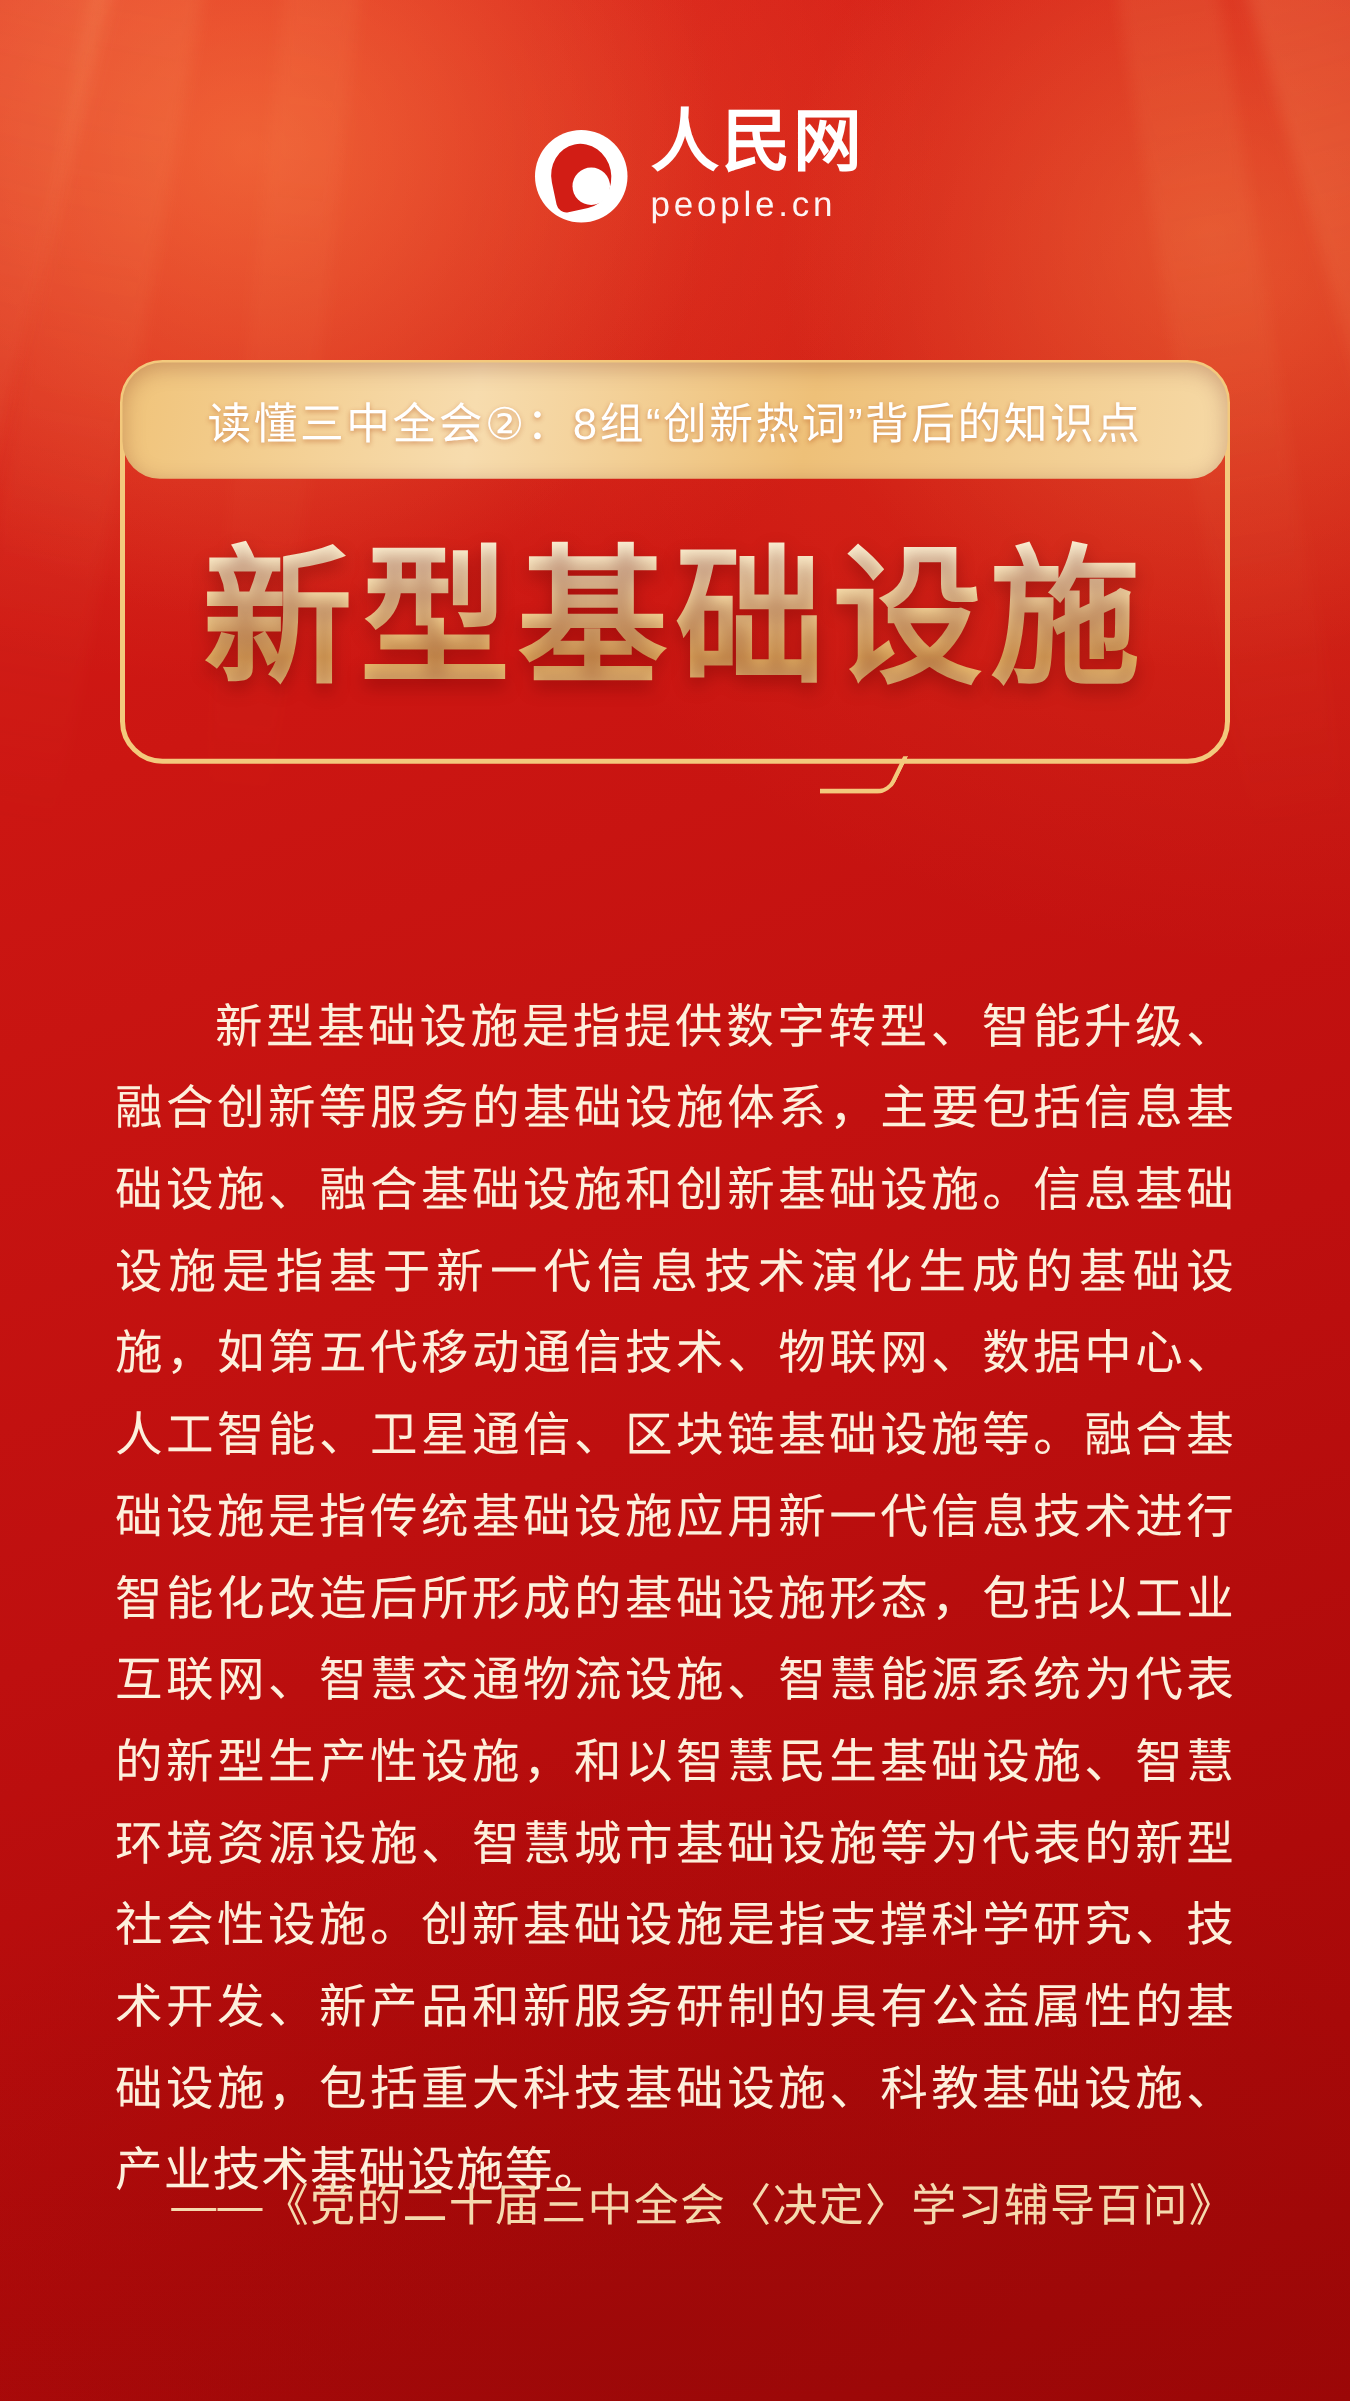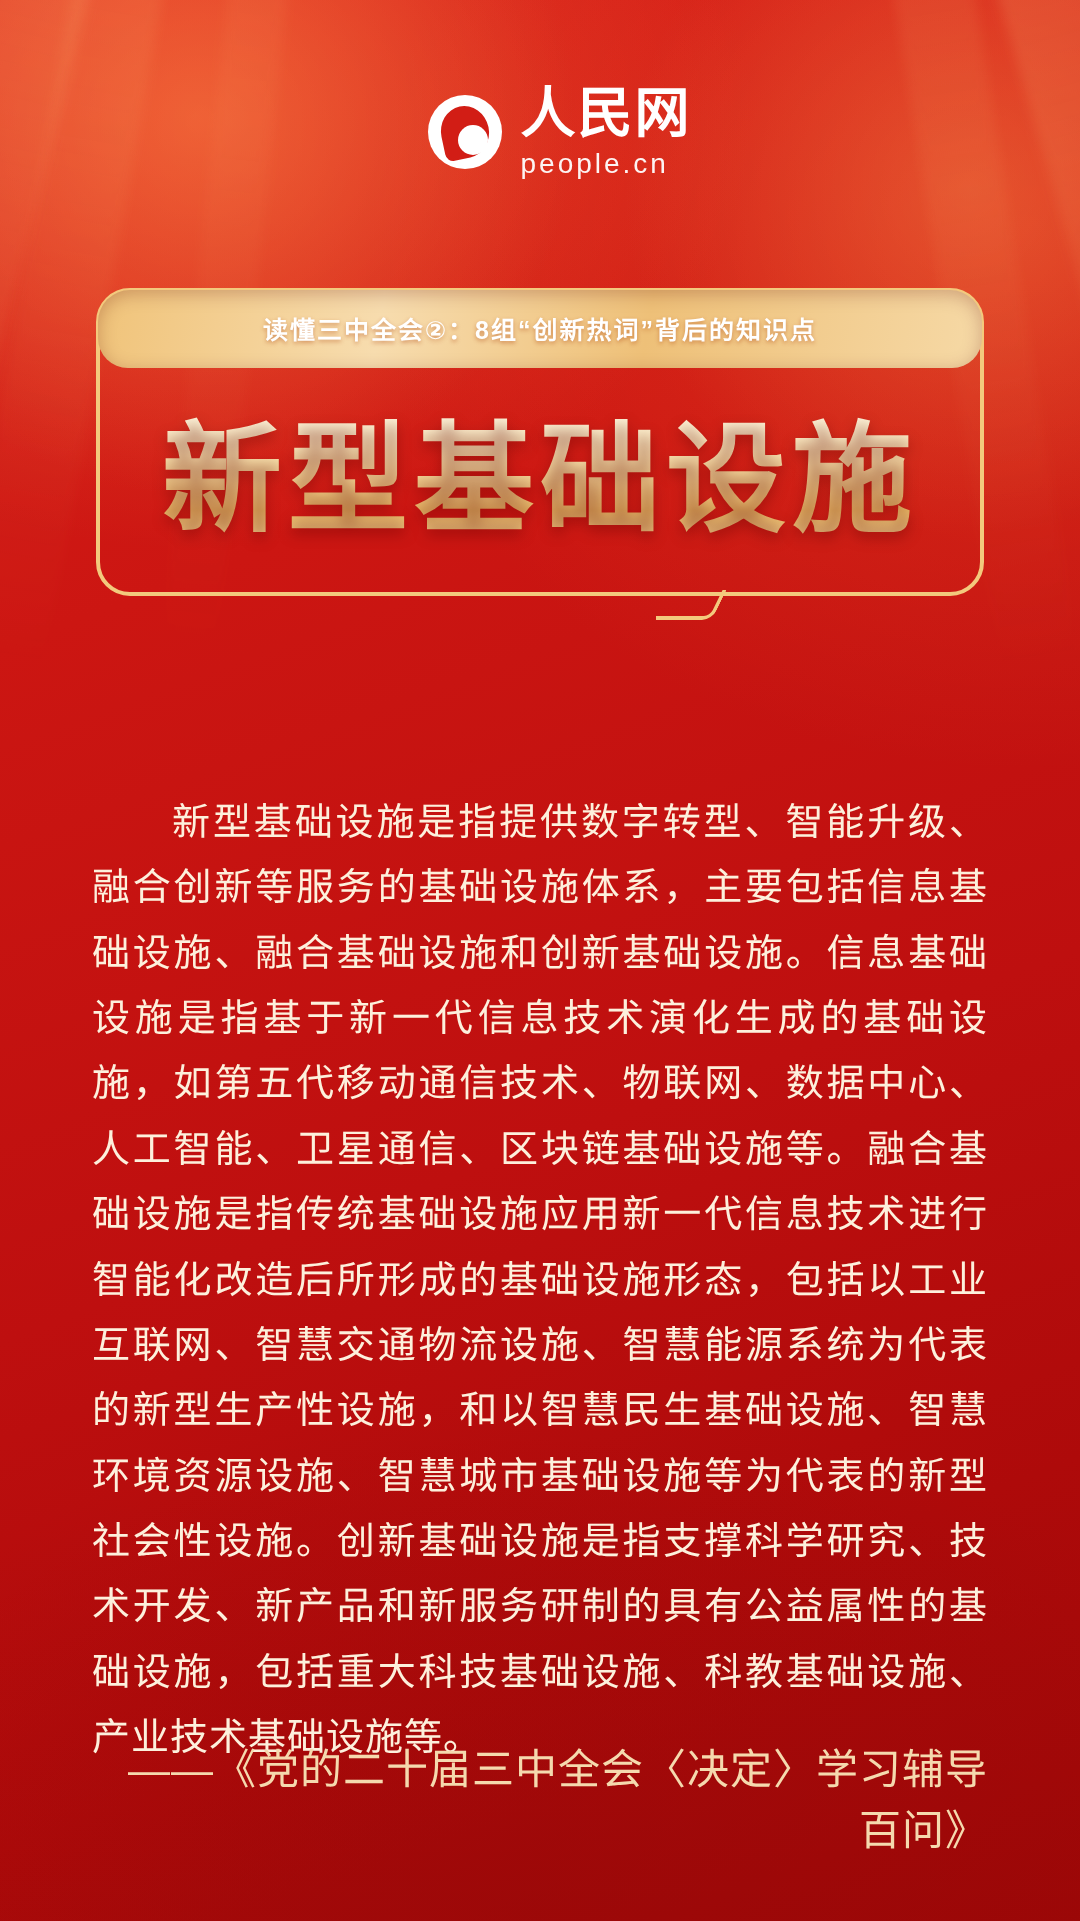--- a/index.html
+++ b/index.html
@@ -54,21 +54,21 @@
     border-radius: 50%;
     background: radial-gradient(circle, rgba(255,170,90,0.30) 0%, rgba(255,170,90,0) 70%);
   }
 
   
   .logo-wrap {
     position: absolute;
     top: 86px; left: 0; right: 0;
     display: flex;
     justify-content: center;
-    align-items: center;
+    align-items: flex-end;
     gap: 18px;
     padding-left: 40px;
   }
   .logo-mark {
     width: 74px; height: 74px;
     border-radius: 50%;
     background: #ffffff;
     position: relative;
     flex: none;
   }
@@ -143,24 +143,24 @@
 
   .headline-badge {
     margin: -2px -2px 0 -2px;
     background: linear-gradient(100deg, #f0c379 0%, #f7dcae 32%, #eec078 62%, #f6d9a6 100%);
     border-radius: 32px 32px 30px 30px;
     padding: 20px 0 22px 0;
     text-align: center;
     box-shadow: 0 4px 18px rgba(90,0,0,0.25) inset;
   }
   .headline-badge .sub {
-    font-size: 25px;
+    font-size: 35px;
     color: #ffffff;
     letter-spacing: 2px;
-    font-weight: 700;
+    font-weight: 400;
     text-shadow: 0 2px 4px rgba(170,60,10,0.45);
     white-space: nowrap;
   }
   .bubble-title {
     margin-top: 46px;
     text-align: center;
     font-size: 120px;
     font-weight: 800;
     letter-spacing: 6px;
     line-height: 1.12;
@@ -186,21 +186,21 @@
     text-indent: 80px;
     font-family: "Liberation Sans", "DejaVu Sans", sans-serif;
   }
   .source {
     position: absolute;
     left: 110px;
     right: 92px;
     top: 1735px;
     text-align: right;
     color: #f5d9ae;
-    font-size: 42px;
+    font-size: 36px;
     letter-spacing: 1px;
   }
 </style>
 </head>
 <body>
 
 <div class="poster">
 
   <div class="glow-tl"></div>
   <div class="glow-tr"></div>

